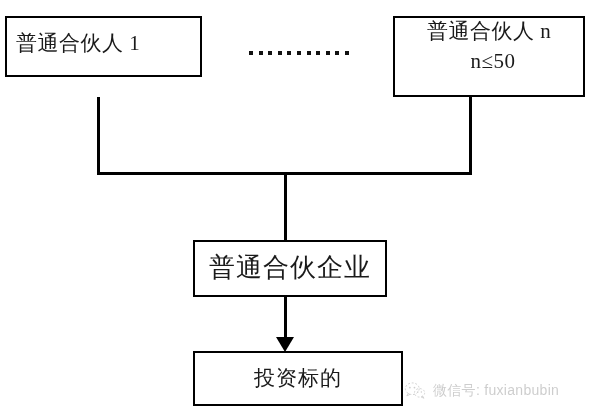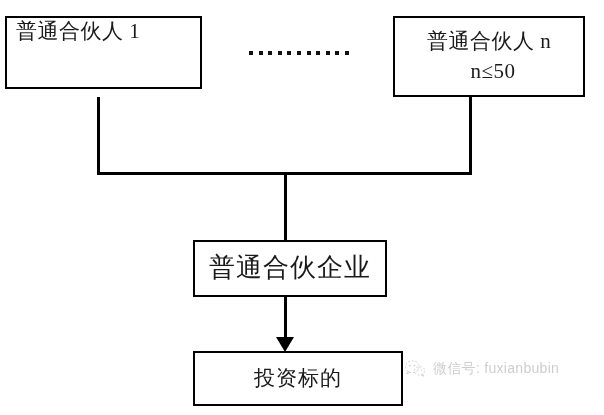--- a/index.html
+++ b/index.html
@@ -37,38 +37,38 @@
     text-align: center;
     white-space: nowrap;
     line-height: 1.25;
   }
 
   
   #node-partner-first {
     left: 5px;
     top: 16px;
     width: 197px;
-    height: 73px;
+    height: 61px;
     justify-content: flex-start;
+    padding-top: 12px;
   }
   #node-partner-first .line1 {
     font-size: 21px;
     text-align: left;
     padding-left: 18px;
     letter-spacing: 0.5px;
   }
 
   
   #node-partner-nth {
     left: 393px;
     top: 16px;
     width: 192px;
     height: 81px;
     justify-content: flex-start;
-    padding-top: 10px;
   }
   #node-partner-nth .line1 {
     font-size: 21px;
     letter-spacing: 0.5px;
   }
   #node-partner-nth .line2 {
     font-size: 21px;
     margin-top: 4px;
     letter-spacing: 0.5px;
     margin-left: 8px;
@@ -138,21 +138,21 @@
     border-left: 9px solid transparent;
     border-right: 9px solid transparent;
     border-top: 15px solid #000000;
     z-index: 2;
   }
 
   
   #watermark {
     position: absolute;
     left: 404px;
-    top: 359px;
+    top: 381px;
     display: flex;
     align-items: center;
     gap: 7px;
     opacity: 0.42;
     z-index: 4;
   }
   #watermark .wm-text {
     font-family: "Liberation Sans", sans-serif;
     font-size: 14px;
     color: #8a8a8a;

